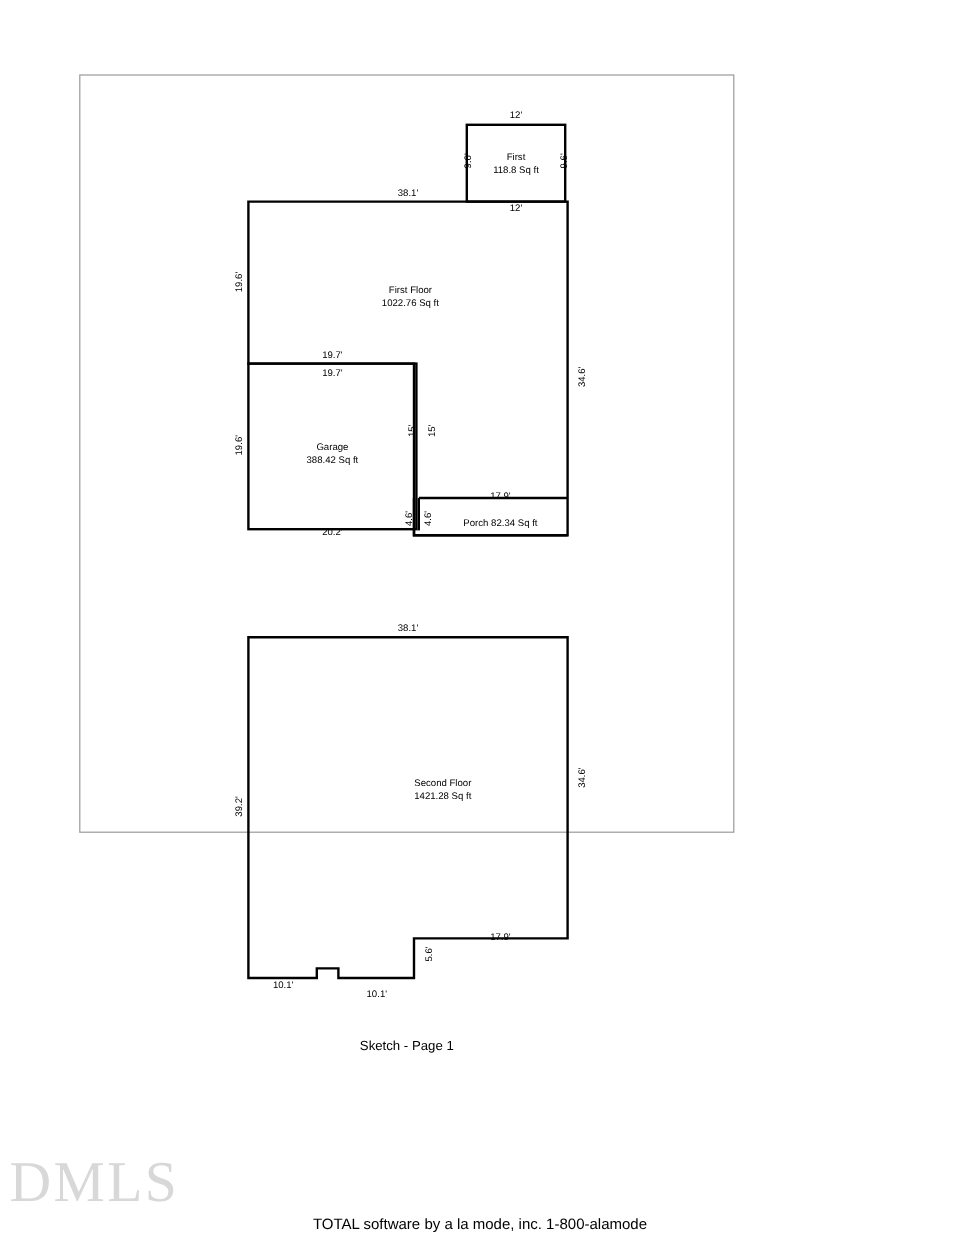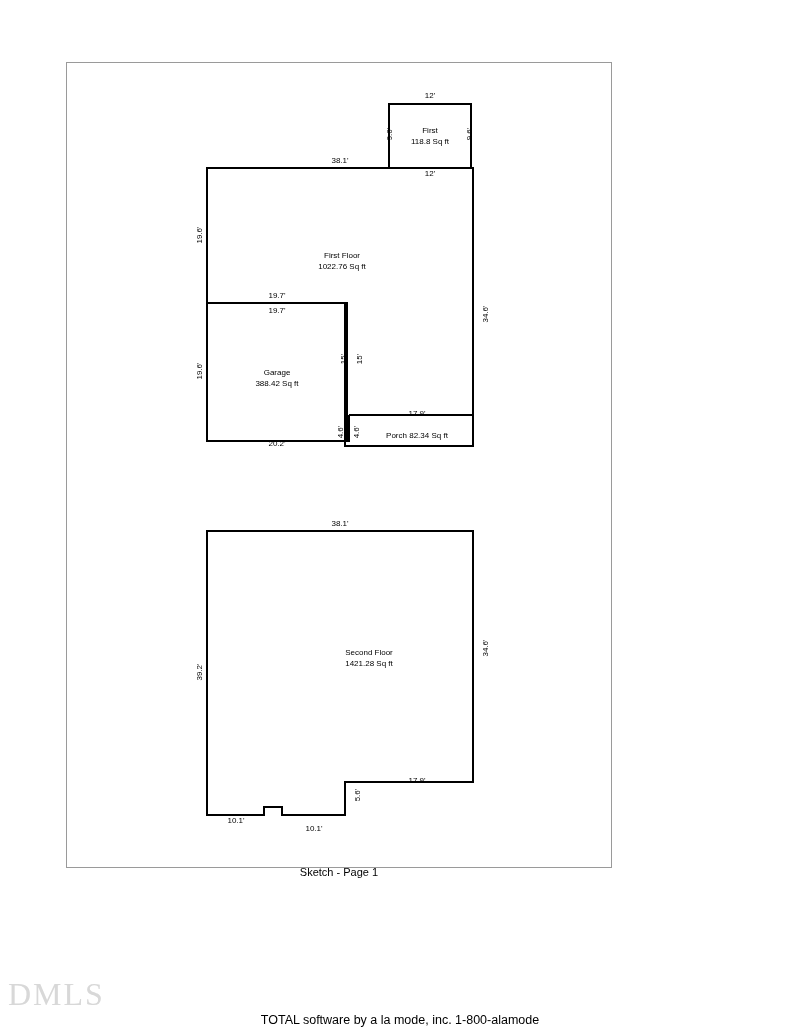--- a/index.html
+++ b/index.html
@@ -15,21 +15,21 @@
     color: #000000;
     overflow: hidden;
   }
 
   
   .sheet {
     position: absolute;
     left: 66px;
     top: 62px;
     width: 546px;
-    height: 806px;
+    height: 632px;
     border: 1px solid #9a9a9a;
     box-sizing: border-box;
   }
 
   .sketch-canvas {
     position: absolute;
     left: 0;
     top: 0;
     width: 546px;
     height: 806px;
@@ -67,21 +67,21 @@
     font-size: 11px;
     color: #000;
   }
 
   
   .watermark {
     position: absolute;
     left: 8px;
     bottom: 22px;
     font-family: "Liberation Serif", serif;
-    font-size: 32px;
+    font-size: 48px;
     letter-spacing: 2px;
     color: #d8d8d8;
   }
 
   .footer {
     position: absolute;
     left: 0;
     bottom: 8px;
     width: 100%;
     text-align: center;
@@ -116,21 +116,21 @@
   <div class="lbl rot-ccw" style="left:397px; top:66px;">9.6'</div>
   <div class="area-label bold" style="left:363px; top:62px;">
     <div>First</div>
     <div>118.8 Sq ft</div>
   </div>
 
   <div class="lbl center" style="left:273px; top:93px;">38.1'</div>
   <div class="lbl rot-ccw" style="left:124px; top:167px;">19.6'</div>
   <div class="lbl rot-ccw" style="left:410px; top:246px;">34.6'</div>
   <div class="lbl center" style="left:210px; top:228px;">19.7'</div>
-  <div class="area-label" style="left:275px; top:173px;margin-top:14px;">
+  <div class="area-label" style="left:275px; top:173px;">
     <div>First Floor</div>
     <div>1022.76 Sq ft</div>
   </div>
 
   <div class="lbl center" style="left:210px; top:243px;">19.7'</div>
   <div class="lbl rot-ccw" style="left:124px; top:303px;">19.6'</div>
   <div class="lbl rot-ccw" style="left:272px; top:291px;">15'</div>
   <div class="lbl rot-ccw" style="left:288px; top:291px;">15'</div>
   <div class="lbl center" style="left:210px; top:376px;">20.2'</div>
   <div class="lbl rot-ccw" style="left:268px; top:364px;">4.6'</div>

